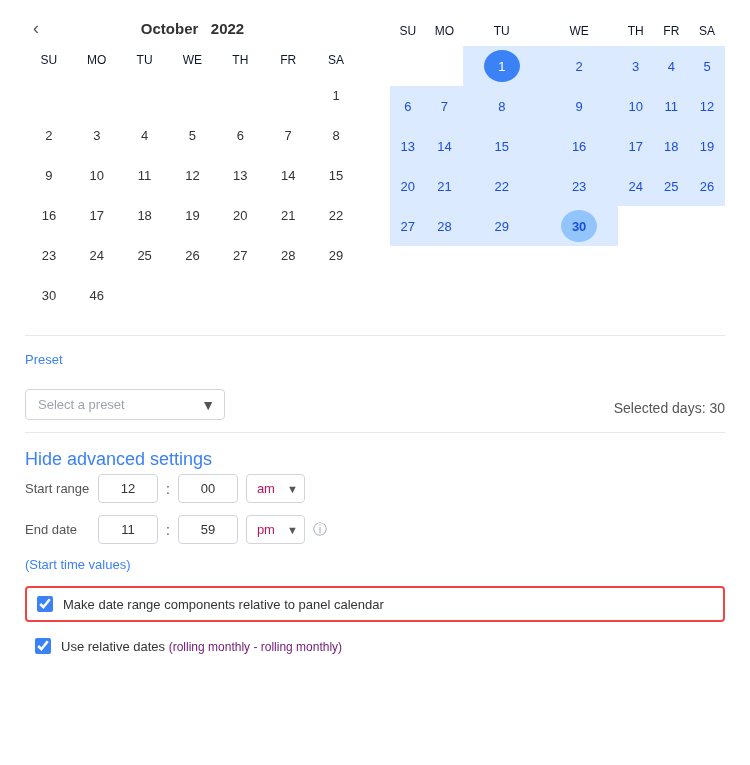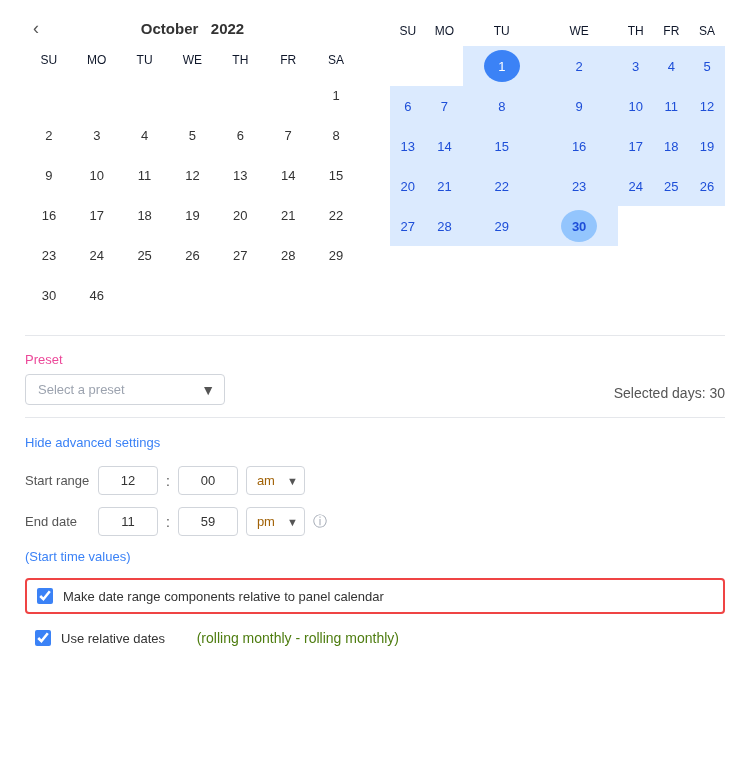--- a/index.html
+++ b/index.html
@@ -96,22 +96,22 @@
     
     .preset-row {
       display: flex;
       align-items: flex-start;
       justify-content: space-between;
       margin: 16px 0 12px;
     }
 
     .preset-label {
       font-size: 13px;
-      color: #ec4899;
-      margin-bottom: 7px;
+      color: #3b82f6;
+      margin-bottom: 22px;
     }
 
     .selected-days {
       font-size: 14px;
       color: #555;
       align-self: flex-end;
       padding-bottom: 4px;
     }
 
     .preset-select-wrapper {
@@ -136,25 +136,25 @@
       right: 10px;
       top: 50%;
       transform: translateY(-50%);
       pointer-events: none;
       color: #555;
     }
 
     
     .hide-advanced {
       color: #3b82f6;
-      font-size: 13px;
+      font-size: 18px;
       cursor: pointer;
       text-decoration: none;
       display: inline-block;
-      margin-bottom: 16px;
+      margin-bottom: 4px;
     }
 
     .divider {
       border: none;
       border-top: 1px solid #e5e7eb;
       margin-bottom: 16px;
     }
 
     
     .time-row {
@@ -189,21 +189,21 @@
       position: relative;
       display: inline-block;
     }
 
     .ampm-select {
       appearance: none;
       border: 1px solid #d1d5db;
       border-radius: 4px;
       padding: 6px 28px 6px 10px;
       font-size: 13px;
-      color: #a16207;
+      color: #be185d;
       background: #fff;
       cursor: pointer;
     }
 
     .ampm-chevron {
       position: absolute;
       right: 7px;
       top: 50%;
       transform: translateY(-50%);
       pointer-events: none;
@@ -243,23 +243,22 @@
     }
 
     .checkbox-row input[type="checkbox"] {
       width: 16px;
       height: 16px;
       accent-color: #3b82f6;
       cursor: pointer;
     }
 
     .rolling-link {
-      color: #4d7c0f;
-      font-size: 14px;
-      margin-left: 28px;
+      color: #701a75;
+      font-size: 12px;
     }
   </style>
 </head>
 <body>
 
 
 
 
 <div class="calendars-wrapper">
 

